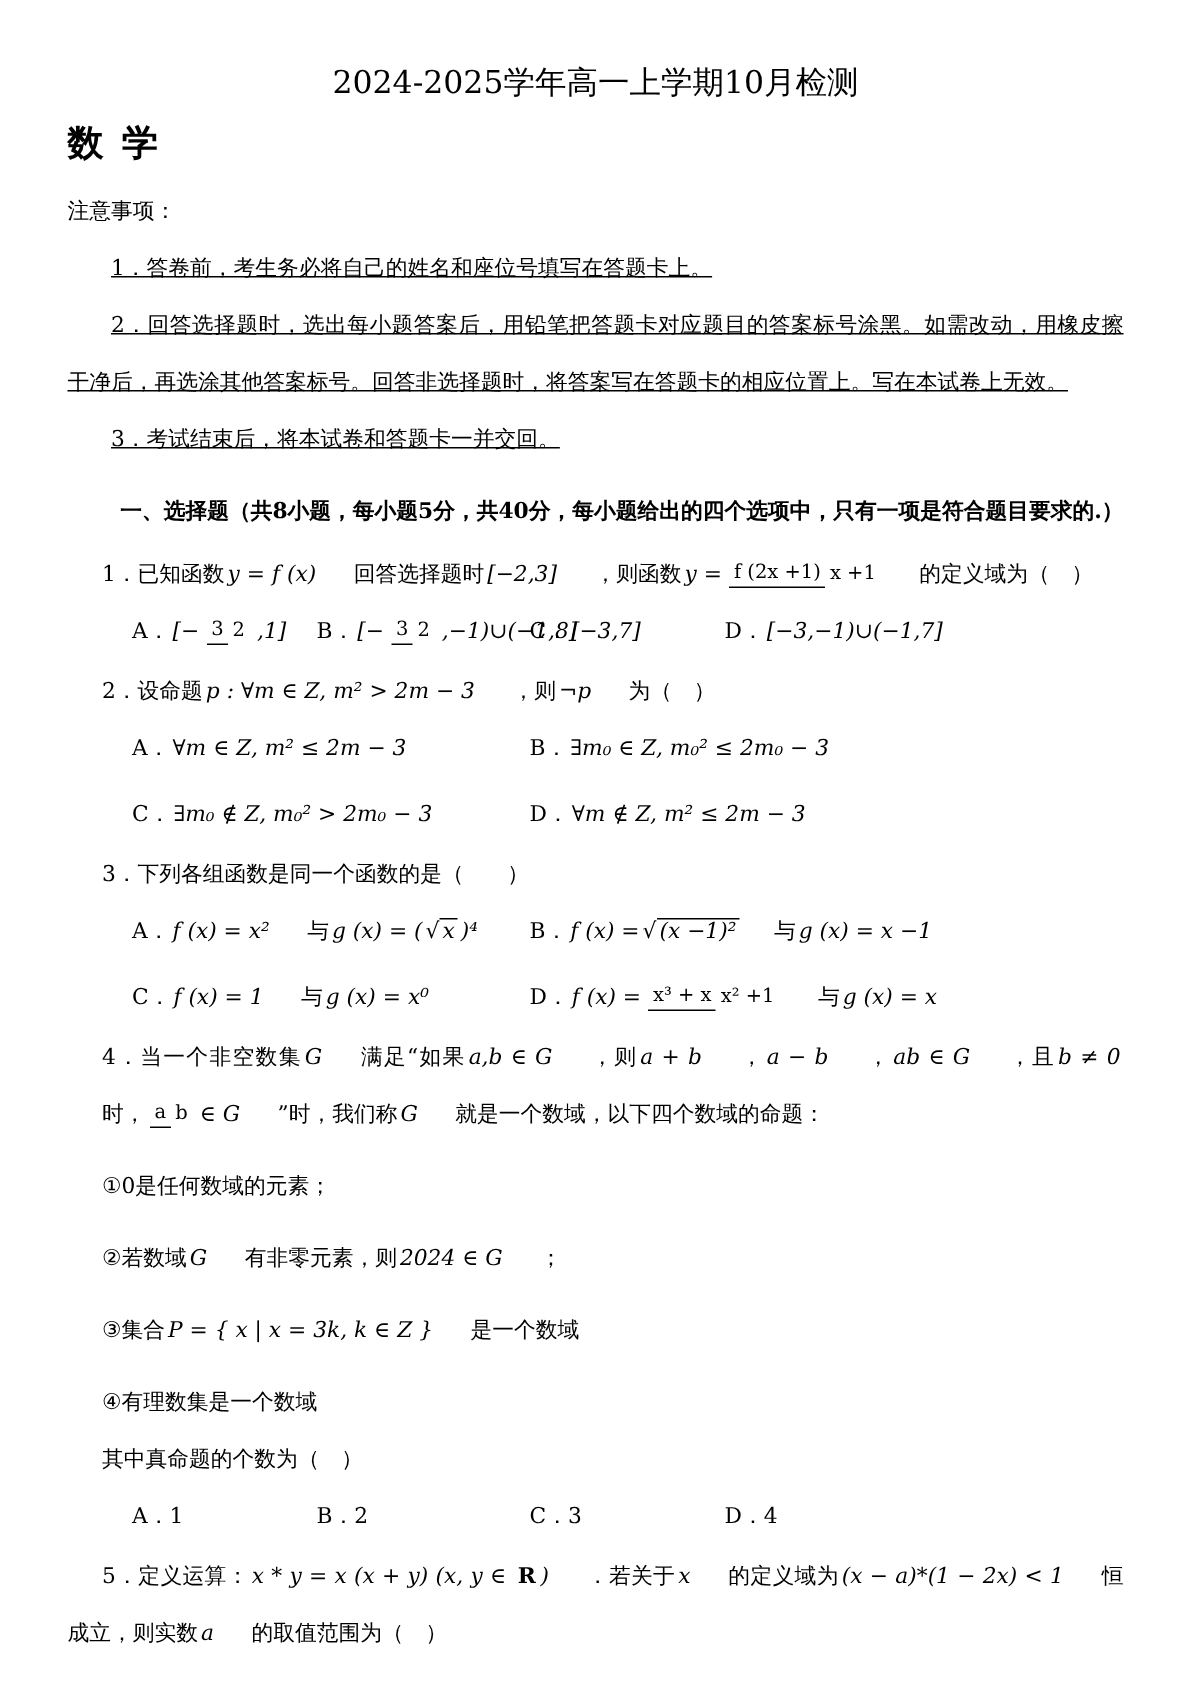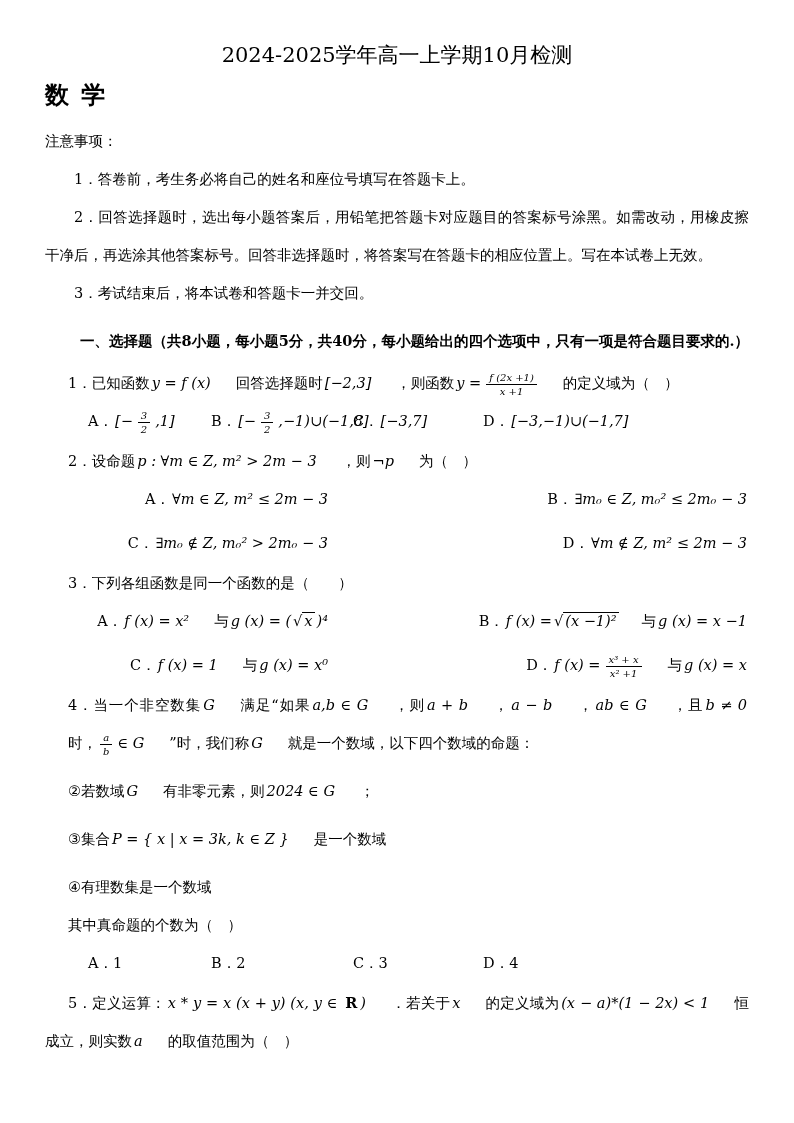--- a/index.html
+++ b/index.html
@@ -7,35 +7,35 @@
     width:794px; min-height:1123px; background:#ffffff; color:#000;
     font-family:"DejaVu Serif","DejaVu Sans","Liberation Serif",serif;
     font-size:14.5px;
   }
   .page { padding:40px 45px 20px 45px; box-sizing:border-box; width:794px; }
   .title { font-size:21px; font-weight:normal; text-align:center; margin:0; line-height:30px; }
   .subject { font-size:24px; font-weight:bold; text-align:left; margin:8px 0 0 0; line-height:34px; letter-spacing:2px; }
   p { margin:0; line-height:38px; }
   .notice { margin-top:10px; }
   .notice-item { text-align:justify; }
-  .indent2 { text-indent:2em; }
+  .indent2 { text-indent:2em;text-decoration:underline; }
   .section-heading { font-weight:bold; margin-top:10px;text-align:right; }
   .question { margin-top:4px; }
   .stem { text-align:justify; }
   .opt-row { display:grid; padding-left:20px; line-height:34px; margin:2px 0; }
   .cols4 { grid-template-columns:123px 142px 130px 1fr; }
-  .cols2 { grid-template-columns:265px 1fr; row-gap:10px;text-align:right; }
+  .cols2 { grid-template-columns:265px 1fr; row-gap:10px; }
   .opt { white-space:nowrap; }
   .q4-item { line-height:38px; margin-top:10px; }
   .m  { font-style:italic; padding:0 2px; }
   .mb { font-weight:bold; font-style:normal; padding:0 1px; }
   .t  { font-style:normal;margin-left:23px; }
-  .frac { display:inline-flex; flex-direction:column; align-items:center;
-          vertical-align:middle; font-size:10px; line-height:1.3;
-          font-style:italic; margin:0 3px; }
+  .frac { display:inline-flex; flex-direction:row; align-items:center;
+          vertical-align:middle; font-size:13px; line-height:1.3;
+          margin:0 3px; }
   .frac .num { border-bottom:1px solid #000; padding:0 3px; }
   .frac .den { padding:0 3px; }
   .sqrt { white-space:nowrap; font-style:italic; }
   .sqrt .sign { font-style:normal; }
   .sqrt .inner { border-top:1px solid #000; padding:0 2px; }
 </style>
 </head>
 <body>
 
 <div class="page">
@@ -92,20 +92,21 @@
             <span class="den">x² +1</span>
           </span><span class="t">与</span><span class="m">g (x) = x</span></span>
     </div>
   </div>
 
   <div class="question">
     <p class="stem"><span class="t">4．当一个非空数集</span><span class="m">G</span><span class="t">满足“如果</span><span class="m">a,b ∈ G</span><span class="t">，则</span><span class="m">a + b</span><span class="t">，</span><span class="m">a − b</span><span class="t">，</span><span class="m">ab ∈ G</span><span class="t">，且</span><span class="m">b ≠ 0</span><span class="t">时，</span><span class="frac">
           <span class="num">a</span>
           <span class="den">b</span>
         </span><span class="m">∈ G</span><span class="t">”时，我们称</span><span class="m">G</span><span class="t">就是一个数域，以下四个数域的命题：</span></p>
+    <p class="q4-item"><span class="t">①0是任何数域的元素；</span></p>
     <p class="q4-item"><span class="t">②若数域</span><span class="m">G</span><span class="t">有非零元素，则</span><span class="m">2024 ∈ G</span><span class="t">；</span></p>
     <p class="q4-item"><span class="t">③集合</span><span class="m">P = { x | x = 3k, k ∈ Z }</span><span class="t">是一个数域</span></p>
     <p class="q4-item"><span class="t">④有理数集是一个数域</span></p>
     <p class="stem"><span class="t">其中真命题的个数为（　）</span></p>
     <div class="opt-row cols4">
       <span class="opt"><span class="t">A．1</span></span>
       <span class="opt"><span class="t">B．2</span></span>
       <span class="opt"><span class="t">C．3</span></span>
       <span class="opt"><span class="t">D．4</span></span>
     </div>

